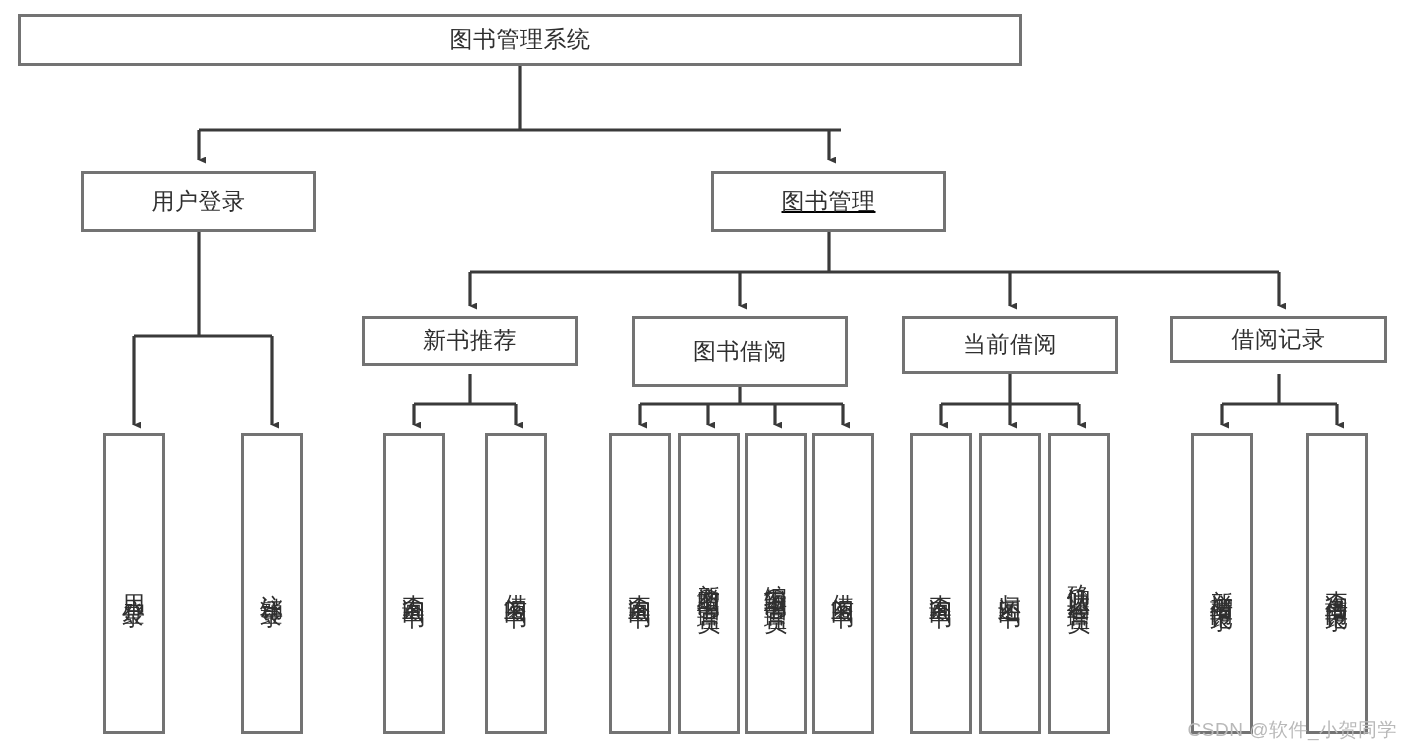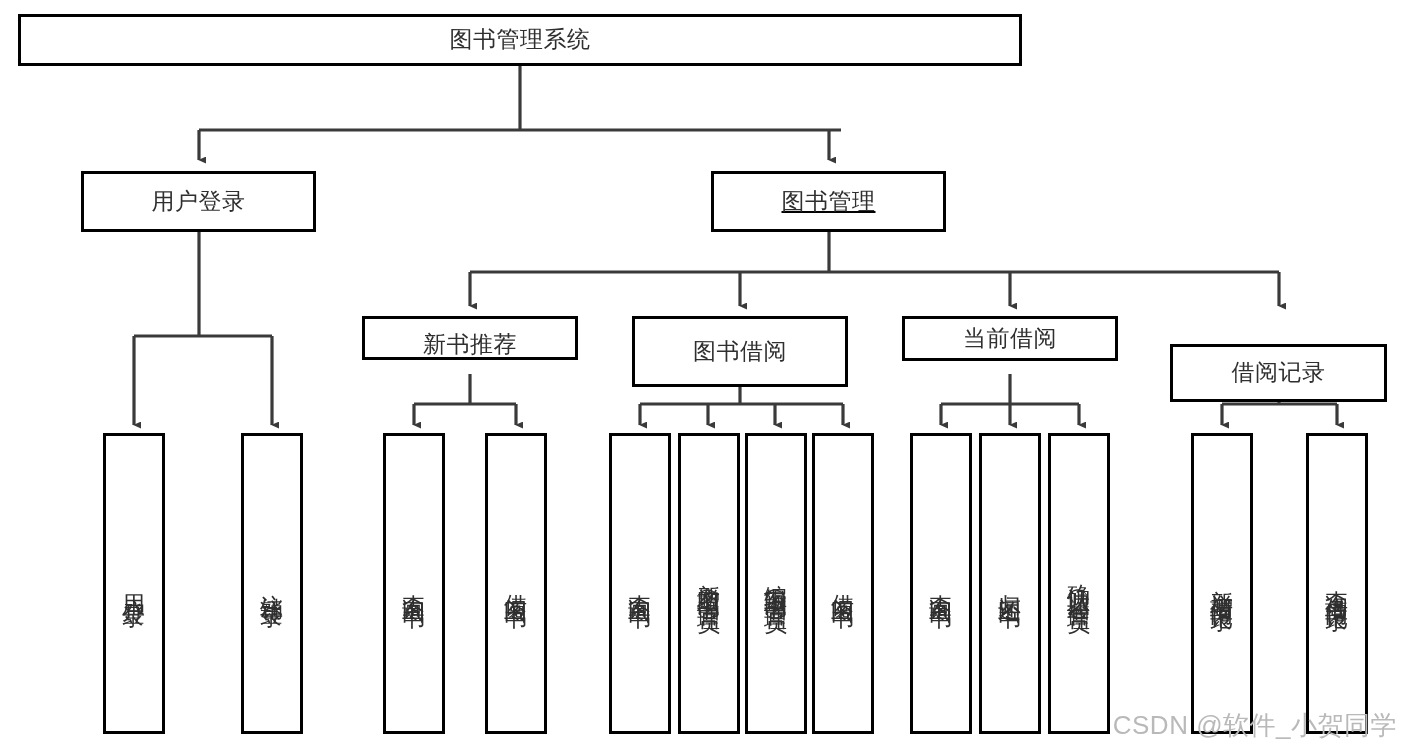--- a/index.html
+++ b/index.html
@@ -17,21 +17,21 @@
   #diagram-root {
     position: absolute;
     left: 0;
     top: 0;
     width: 1405px;
     height: 747px;
   }
   .node-box {
     position: absolute;
     box-sizing: border-box;
-    border: 3px solid #000000;
+    border: 3px solid #737373;
     background: #ffffff;
     display: flex;
     align-items: center;
     justify-content: center;
   }
   .node-label-h {
     font-size: 23px;
     color: #2f2f2f;
     line-height: 1.1;
     white-space: nowrap;
@@ -55,21 +55,21 @@
     left: 0;
     top: 0;
     width: 1405px;
     height: 747px;
     pointer-events: none;
   }
   #watermark {
     position: absolute;
     right: 8px;
     bottom: 4px;
-    font-size: 26px;
+    font-size: 19px;
     color: #b9b9b9;
     white-space: nowrap;
     letter-spacing: 0.5px;
   }
 </style>
 </head>
 <body>
 
 <div id="diagram-root">
 
@@ -127,30 +127,30 @@
     <span class="node-label-h">图书管理系统</span>
   </div>
 
   <div class="node-box" style="left:81px; top:171px; width:235px; height:61px;">
     <span class="node-label-h">用户登录</span>
   </div>
   <div class="node-box" style="left:711px; top:171px; width:235px; height:61px;text-decoration:underline;">
     <span class="node-label-h">图书管理</span>
   </div>
 
-  <div class="node-box" style="left:362px; top:316px; width:216px; height:44px;align-items:flex-end;">
+  <div class="node-box" style="left:362px; top:316px; width:216px; height:50px;">
     <span class="node-label-h">新书推荐</span>
   </div>
   <div class="node-box" style="left:632px; top:316px; width:216px; height:71px;">
     <span class="node-label-h">图书借阅</span>
   </div>
-  <div class="node-box" style="left:902px; top:316px; width:216px; height:45px;align-items:center;">
+  <div class="node-box" style="left:902px; top:316px; width:216px; height:58px;align-items:center;">
     <span class="node-label-h">当前借阅</span>
   </div>
-  <div class="node-box" style="left:1170px; top:316px; width:217px; height:58px;margin-top:28px;">
+  <div class="node-box" style="left:1170px; top:316px; width:217px; height:47px;">
     <span class="node-label-h">借阅记录</span>
   </div>
 
   <div class="node-box vertical" style="left:103px; top:433px; width:62px; height:301px;">
     <span class="node-label-v">用户登录</span>
   </div>
   <div class="node-box vertical" style="left:241px; top:433px; width:62px; height:301px;">
     <span class="node-label-v">注销登录</span>
   </div>
 

